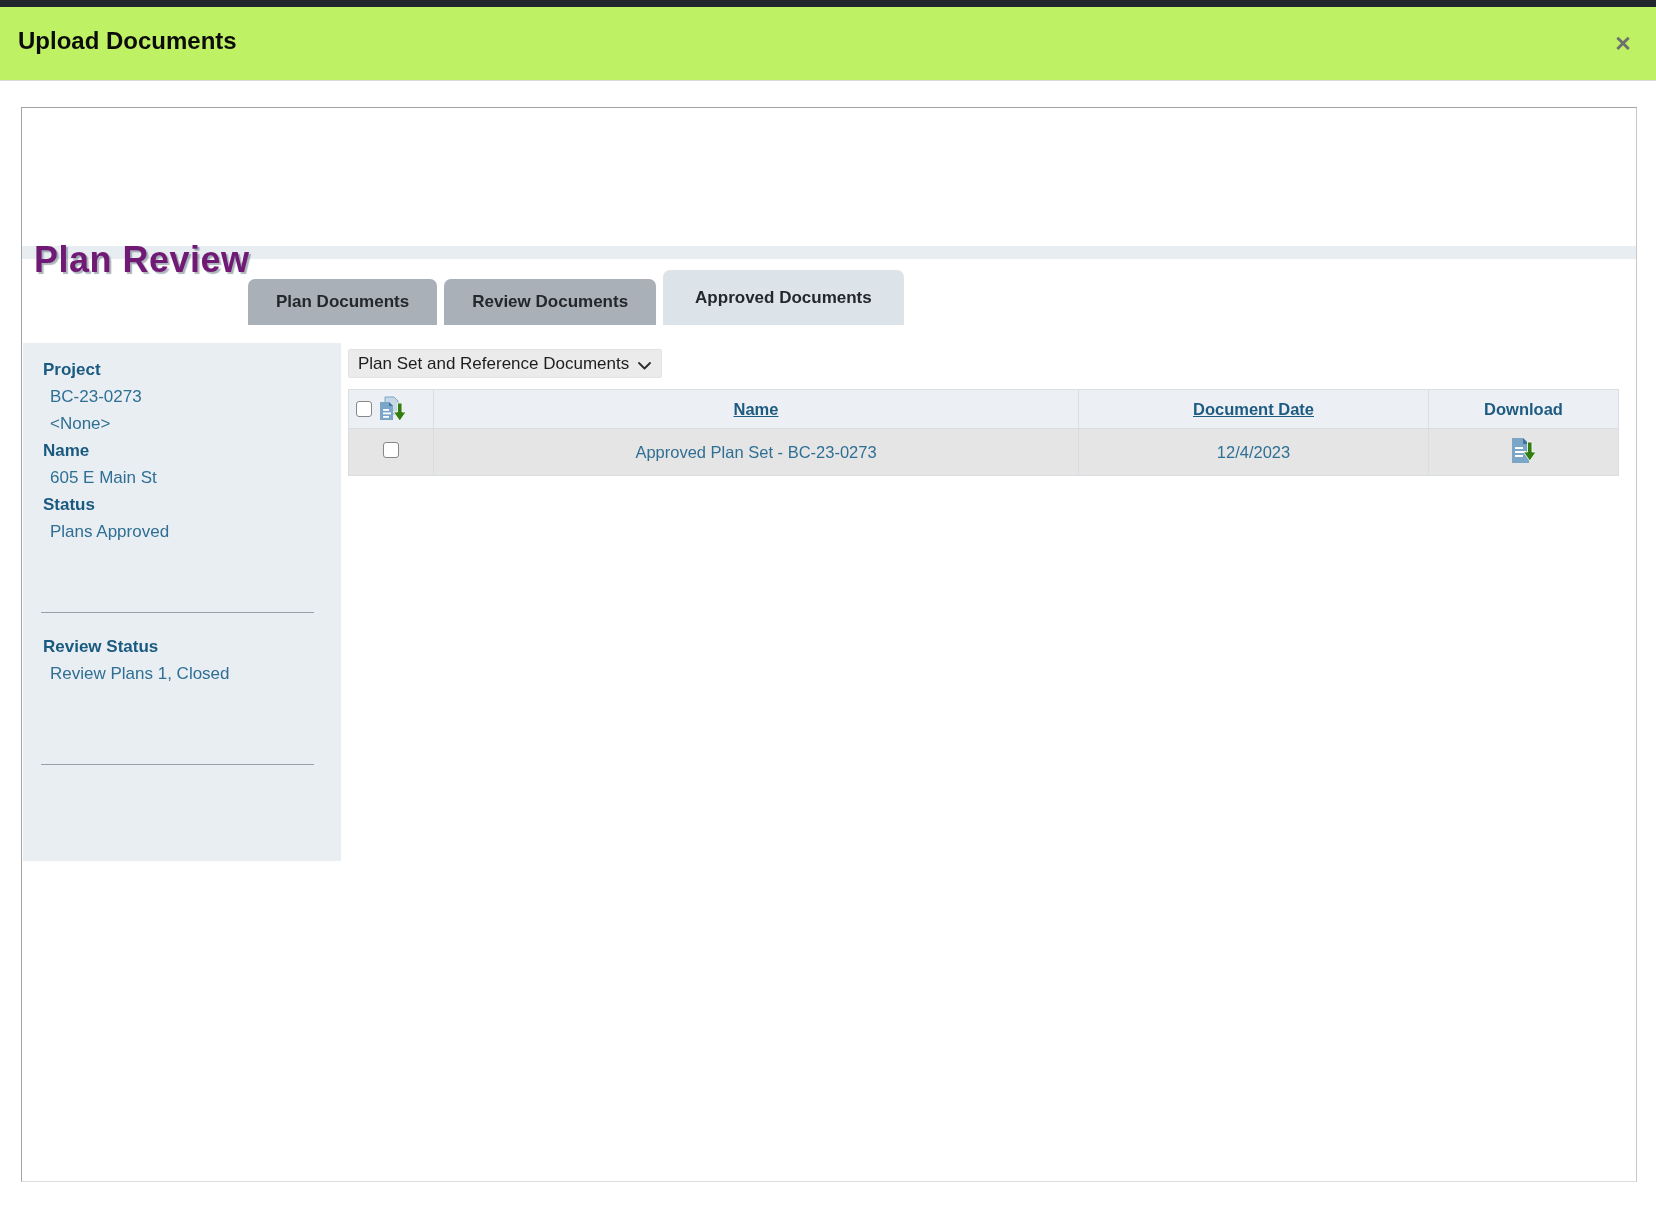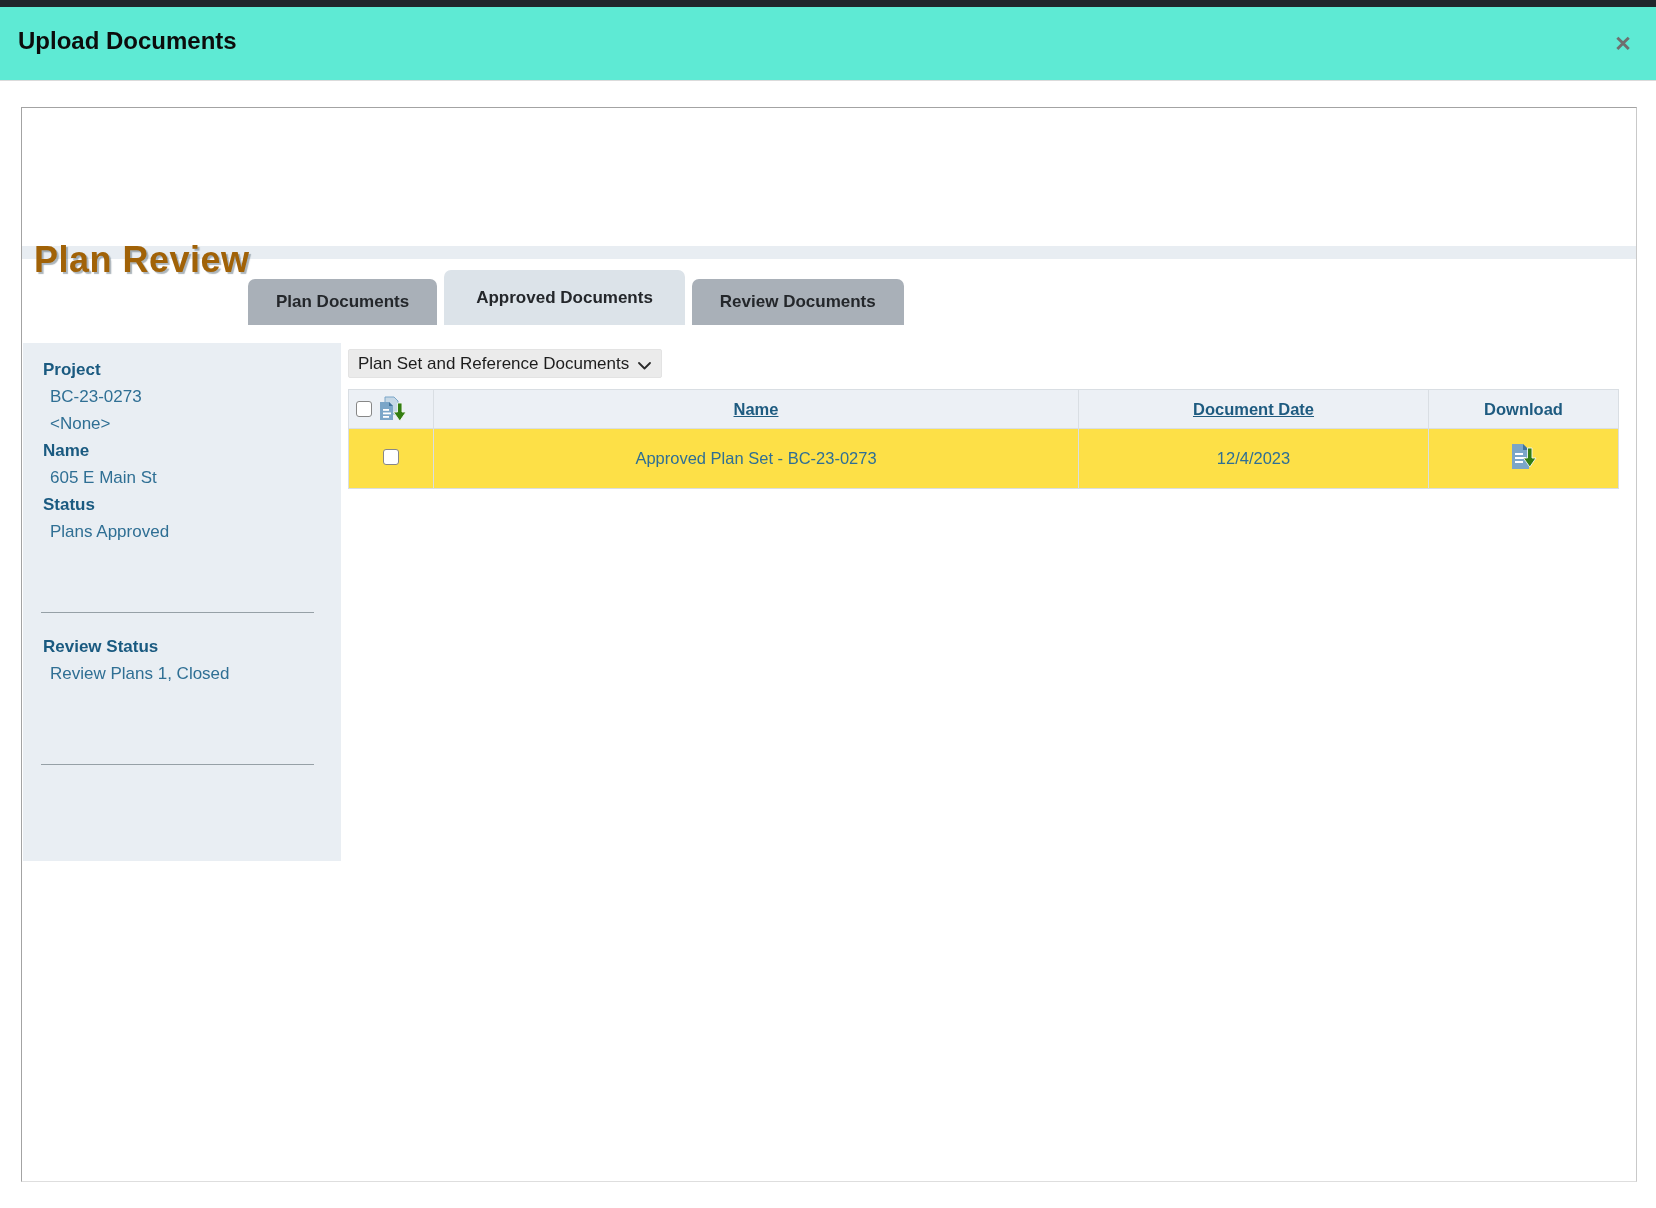--- a/index.html
+++ b/index.html
@@ -9,21 +9,21 @@
     font-family: "Liberation Sans", sans-serif;
     overflow: hidden;
   }
   
   .top-bar {
     position: absolute; left: 0; top: 0; width: 1656px; height: 7px;
     background: #21262c;
   }
   .dialog-header {
     position: absolute; left: 0; top: 7px; width: 1656px; height: 74px;
-    border-bottom: 1px solid #dbdbdb; background: #5eead4;
+    border-bottom: 1px solid #dbdbdb; background: #bef264;
   }
   .dialog-title {
     position: absolute; left: 18px; top: 20px;
     font-size: 24px; font-weight: bold; color: #0c0c0c;
   }
   .close-btn {
     position: absolute; right: 18px; top: 22px;
     font-size: 21px; font-weight: bold; color: #6f6f6f;
     width: 30px; height: 30px; line-height: 30px; text-align: center;
     cursor: pointer; user-select: none;
@@ -36,21 +36,21 @@
     border: 1px solid #a3a3a3;
     border-right-color: #c9c9c9;
     border-bottom-color: #dedede;
   }
   .band {
     position: absolute; left: 0; top: 138px; width: 100%; height: 13px;
     background: #e8edf2;
   }
   .plan-review-heading {
     position: absolute; left: 12px; top: 131px;
-    font-size: 36px; font-weight: bold; color: #a16207;
+    font-size: 36px; font-weight: bold; color: #701a75;
     text-shadow: 2px 2px 1px rgba(70, 90, 105, 0.45);
     letter-spacing: 0.5px;
   }
   
   .tabs {
     position: absolute; left: 226px; top: 162px; height: 55px;
     display: flex; align-items: flex-end; gap: 7px;
   }
   .tab {
     background: #a9b0b8;
@@ -100,21 +100,21 @@
     position: absolute; left: 326px; top: 281px;
     border-collapse: collapse; table-layout: fixed; width: 1270px;
     background: #ffffff;
   }
   table.docs th, table.docs td {
     border: 1px solid #d9dee3;
     font-size: 16.5px;
     vertical-align: middle;
   }
   table.docs thead tr { height: 39px; background: #ecf0f5; }
-  table.docs tbody tr { height: 60px; background: #fde047; }
+  table.docs tbody tr { height: 47px; background: #e5e5e5; }
   th.col-tools { width: 85px; }
   th.col-name { width: 645px; }
   th.col-date { width: 350px; }
   th.col-dl   { width: 190px; }
   .th-text {
     color: #1e5b80; font-weight: bold; text-align: center; cursor: pointer;
   }
   .th-text.sortable { text-decoration: underline; }
   .th-tools-wrap {
     display: flex; align-items: center; gap: 5px; padding-left: 7px;
@@ -140,22 +140,22 @@
   <div class="close-btn">✕</div>
 </div>
 
 <div class="panel">
 
   <div class="band"></div>
   <div class="plan-review-heading">Plan Review</div>
 
   <div class="tabs">
     <div class="tab">Plan Documents</div>
+    <div class="tab">Review Documents</div>
     <div class="tab active">Approved Documents</div>
-    <div class="tab">Review Documents</div>
   </div>
 
   <div class="sidebar">
     <div class="f-label">Project</div>
     <div class="f-value">BC-23-0273</div>
     <div class="f-value">&lt;None&gt;</div>
     <div class="f-label">Name</div>
     <div class="f-value">605 E Main St</div>
     <div class="f-label">Status</div>
     <div class="f-value">Plans Approved</div>

